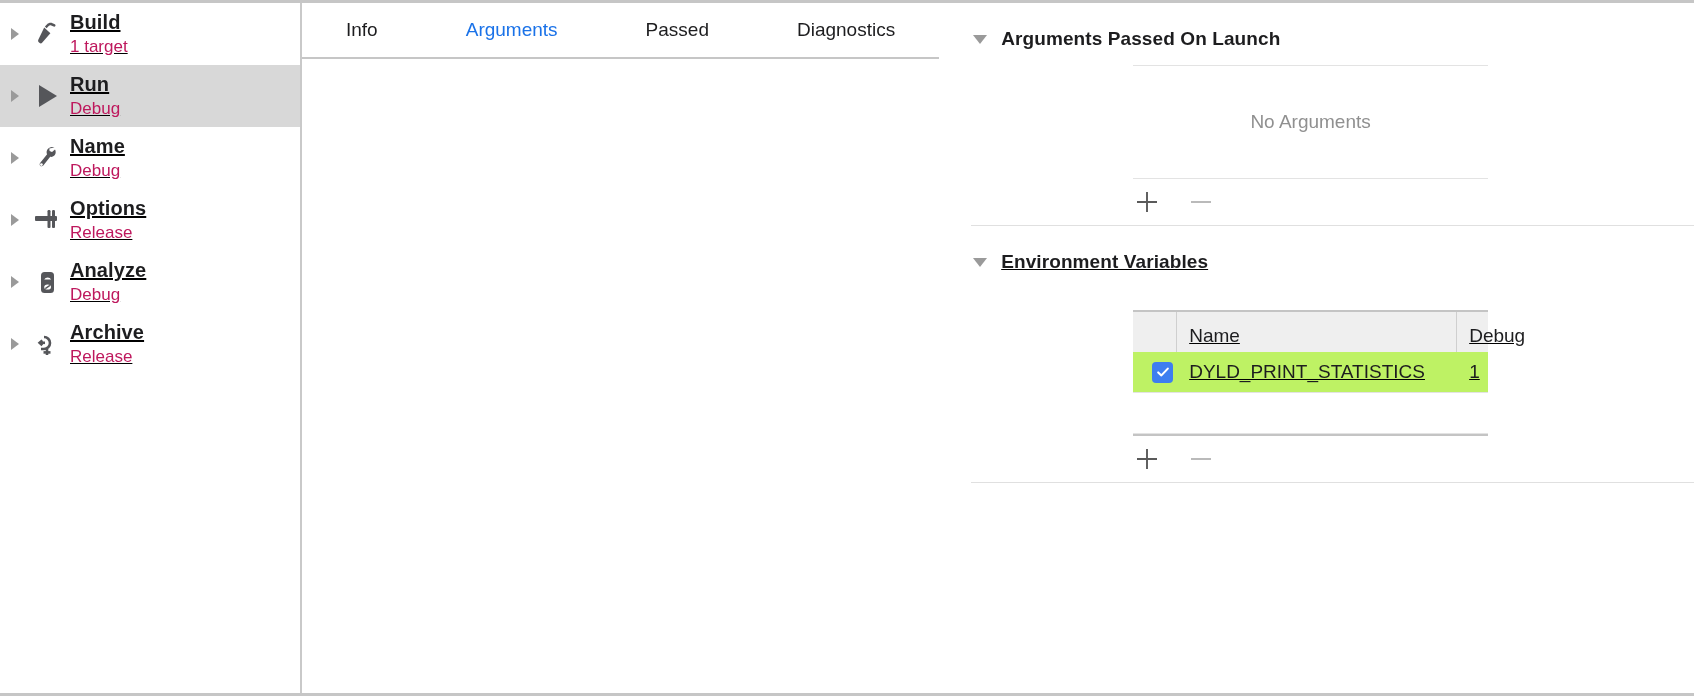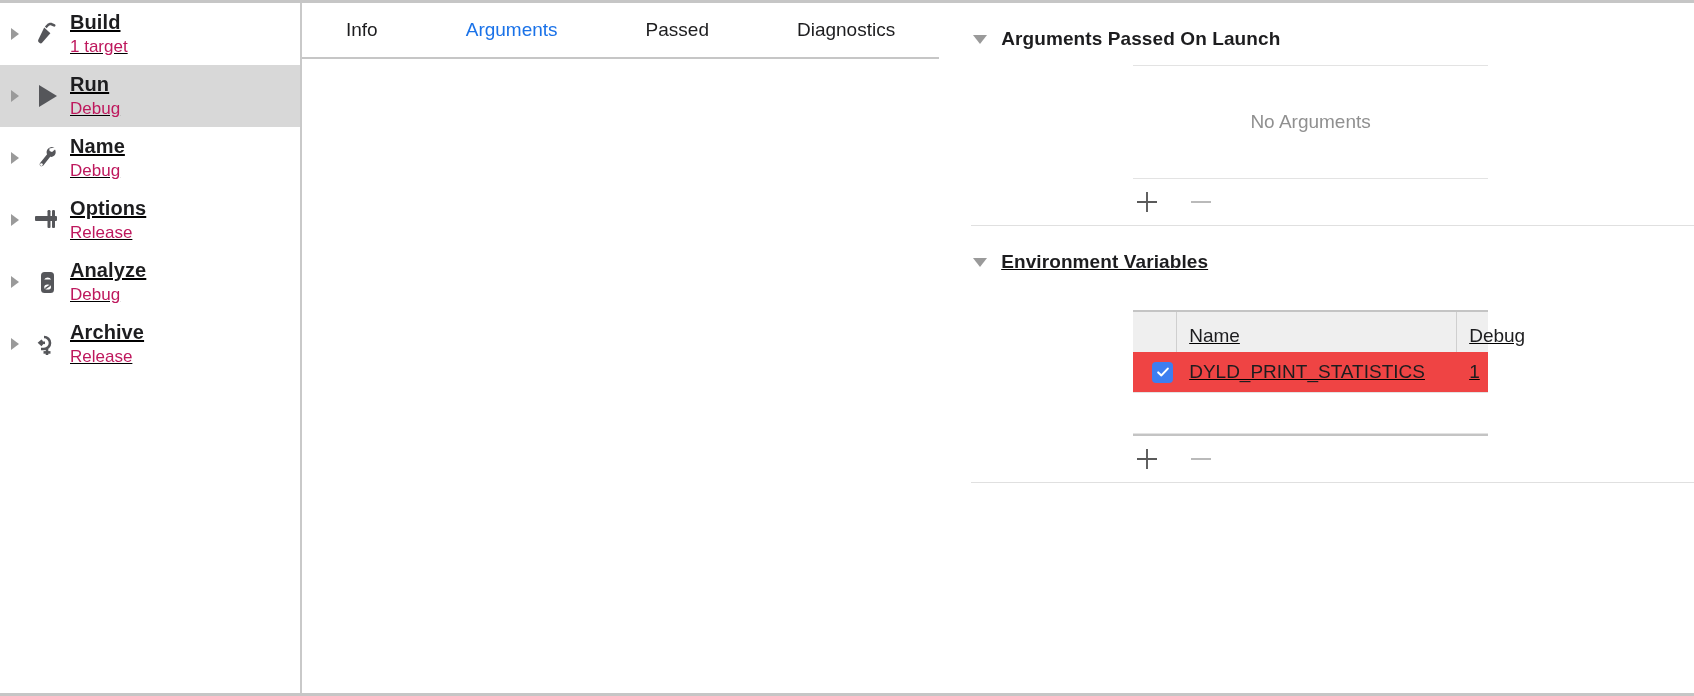--- a/index.html
+++ b/index.html
@@ -229,21 +229,21 @@
   .col-head-text {
     font-size: 19px;
     color: #1d1d1f;
     margin-top: 8px;
   }
   .env-row {
     display: flex;
     height: 40px;
     align-items: stretch;
     border-bottom: 1px solid #e3e3e3;
-    background: #ef4444;
+    background: #bef264;
   }
   .env-row .col-check,
   .env-row .col-name {
     border-right: none;
   }
   .env-row .col-check {
     display: flex;
     align-items: center;
     justify-content: flex-end;
     padding-right: 4px;

